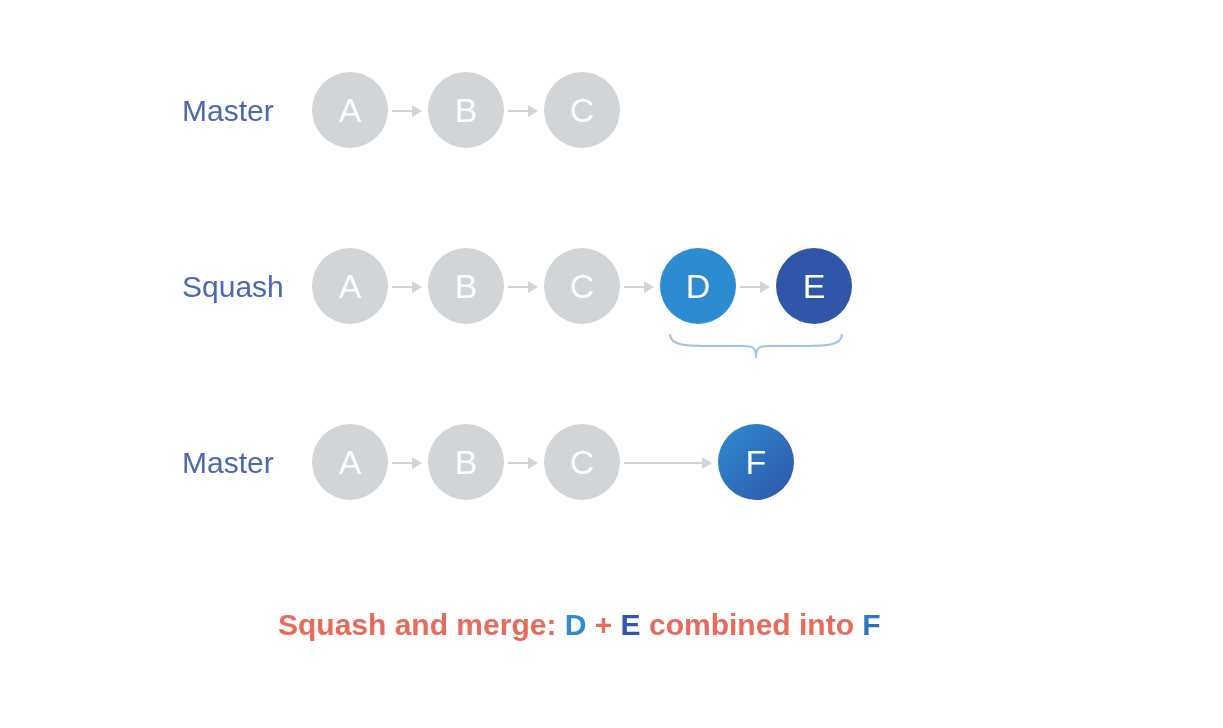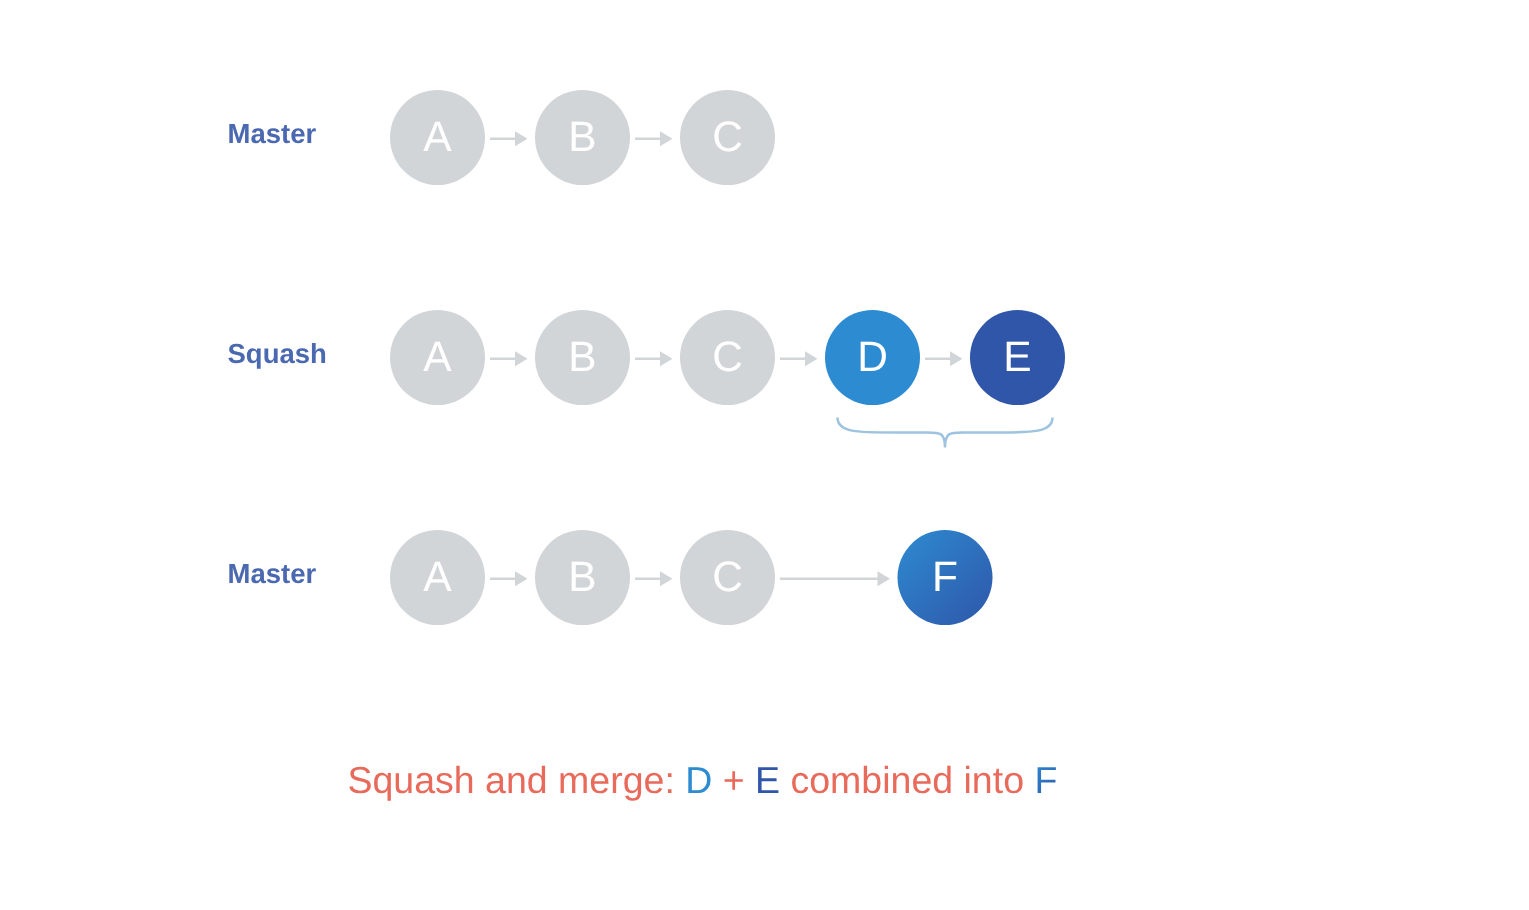--- a/index.html
+++ b/index.html
@@ -10,23 +10,23 @@
     background: #ffffff;
     font-family: "Segoe UI", "Helvetica Neue", Arial, sans-serif;
   }
   .canvas {
     position: relative;
     width: 1223px;
     height: 728px;
   }
   .branch-label {
     position: absolute;
-    font-size: 22px;
+    font-size: 30px;
     color: #4a69b0;
-    font-weight: 700;
+    font-weight: 400;
   }
   .commit {
     position: absolute;
     width: 76px;
     height: 76px;
     border-radius: 50%;
     display: flex;
     align-items: center;
     justify-content: center;
     font-size: 34px;
@@ -60,21 +60,21 @@
     border-left: 10px solid #d2d5d8;
     border-top: 6px solid transparent;
     border-bottom: 6px solid transparent;
   }
   .brace {
     position: absolute;
   }
   .caption {
     position: absolute;
     font-size: 30px;
-    font-weight: 400;
+    font-weight: 700;
     white-space: nowrap;
   }
   .caption .red { color: #e86a5b; }
   .caption .cblue { color: #2d8bd1; }
   .caption .cdark { color: #2f56a9; }
   .caption .cgrad {
     background: linear-gradient(135deg, #2d8bd1 0%, #2f56a9 100%);
     -webkit-background-clip: text;
     background-clip: text;
     color: transparent;

